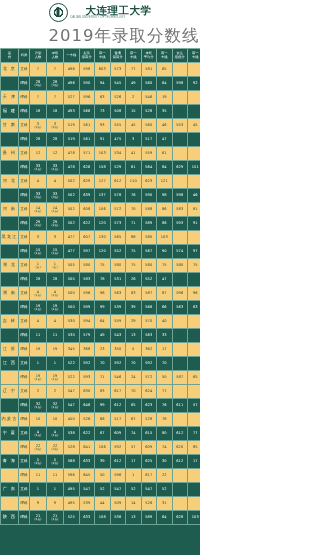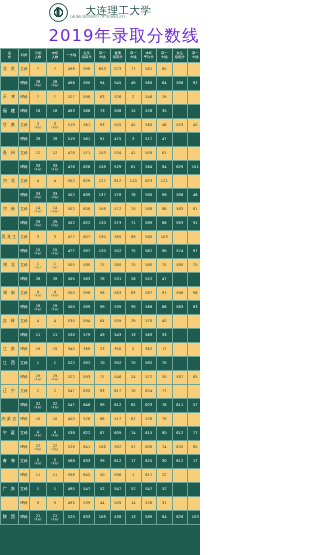--- a/index.html
+++ b/index.html
@@ -26,34 +26,34 @@
       radial-gradient(circle at 50% 50%, #ffffff 0 26%, #1d4f43 27% 40%, #ffffff 41% 100%);
     position:relative;flex:0 0 auto;
   }
   .seal::after{
     content:"";position:absolute;left:50%;top:22%;
     transform:translateX(-50%);
     width:3px;height:56%;background:#1d4f43;border-radius:1px;
   }
   .logo-text{display:flex;flex-direction:column;justify-content:center;}
   .logo-cn{
-    font-size:10.5px;line-height:11px;color:#1d4f43;font-weight:normal;
+    font-size:10.5px;line-height:11px;color:#1d4f43;font-weight:bold;
     letter-spacing:0.5px;white-space:nowrap;
     font-family:"DejaVu Sans","Liberation Sans",sans-serif;
     margin-left:15px;
   }
   .logo-en{
     font-size:2.6px;line-height:4px;color:#4d7a6e;letter-spacing:0.2px;
     white-space:nowrap;transform:scaleY(1.1);
   }
   .title-band{
     flex:1;width:100%;display:flex;align-items:center;justify-content:center;
   }
   .main-title{
-    font-size:16.5px;color:#6d28d9;letter-spacing:1px;white-space:nowrap;
+    font-size:16.5px;color:#737373;letter-spacing:1px;white-space:nowrap;
     font-family:"DejaVu Sans","Liberation Sans",sans-serif;
     margin-left:48px;
   }
 
   
   .tbl-wrap{width:200px;height:507px;overflow:hidden;background:#1d5c4e;}
   table{
     border-collapse:collapse;table-layout:fixed;width:200px;
     font-family:"DejaVu Sans","Liberation Sans",sans-serif;
   }

